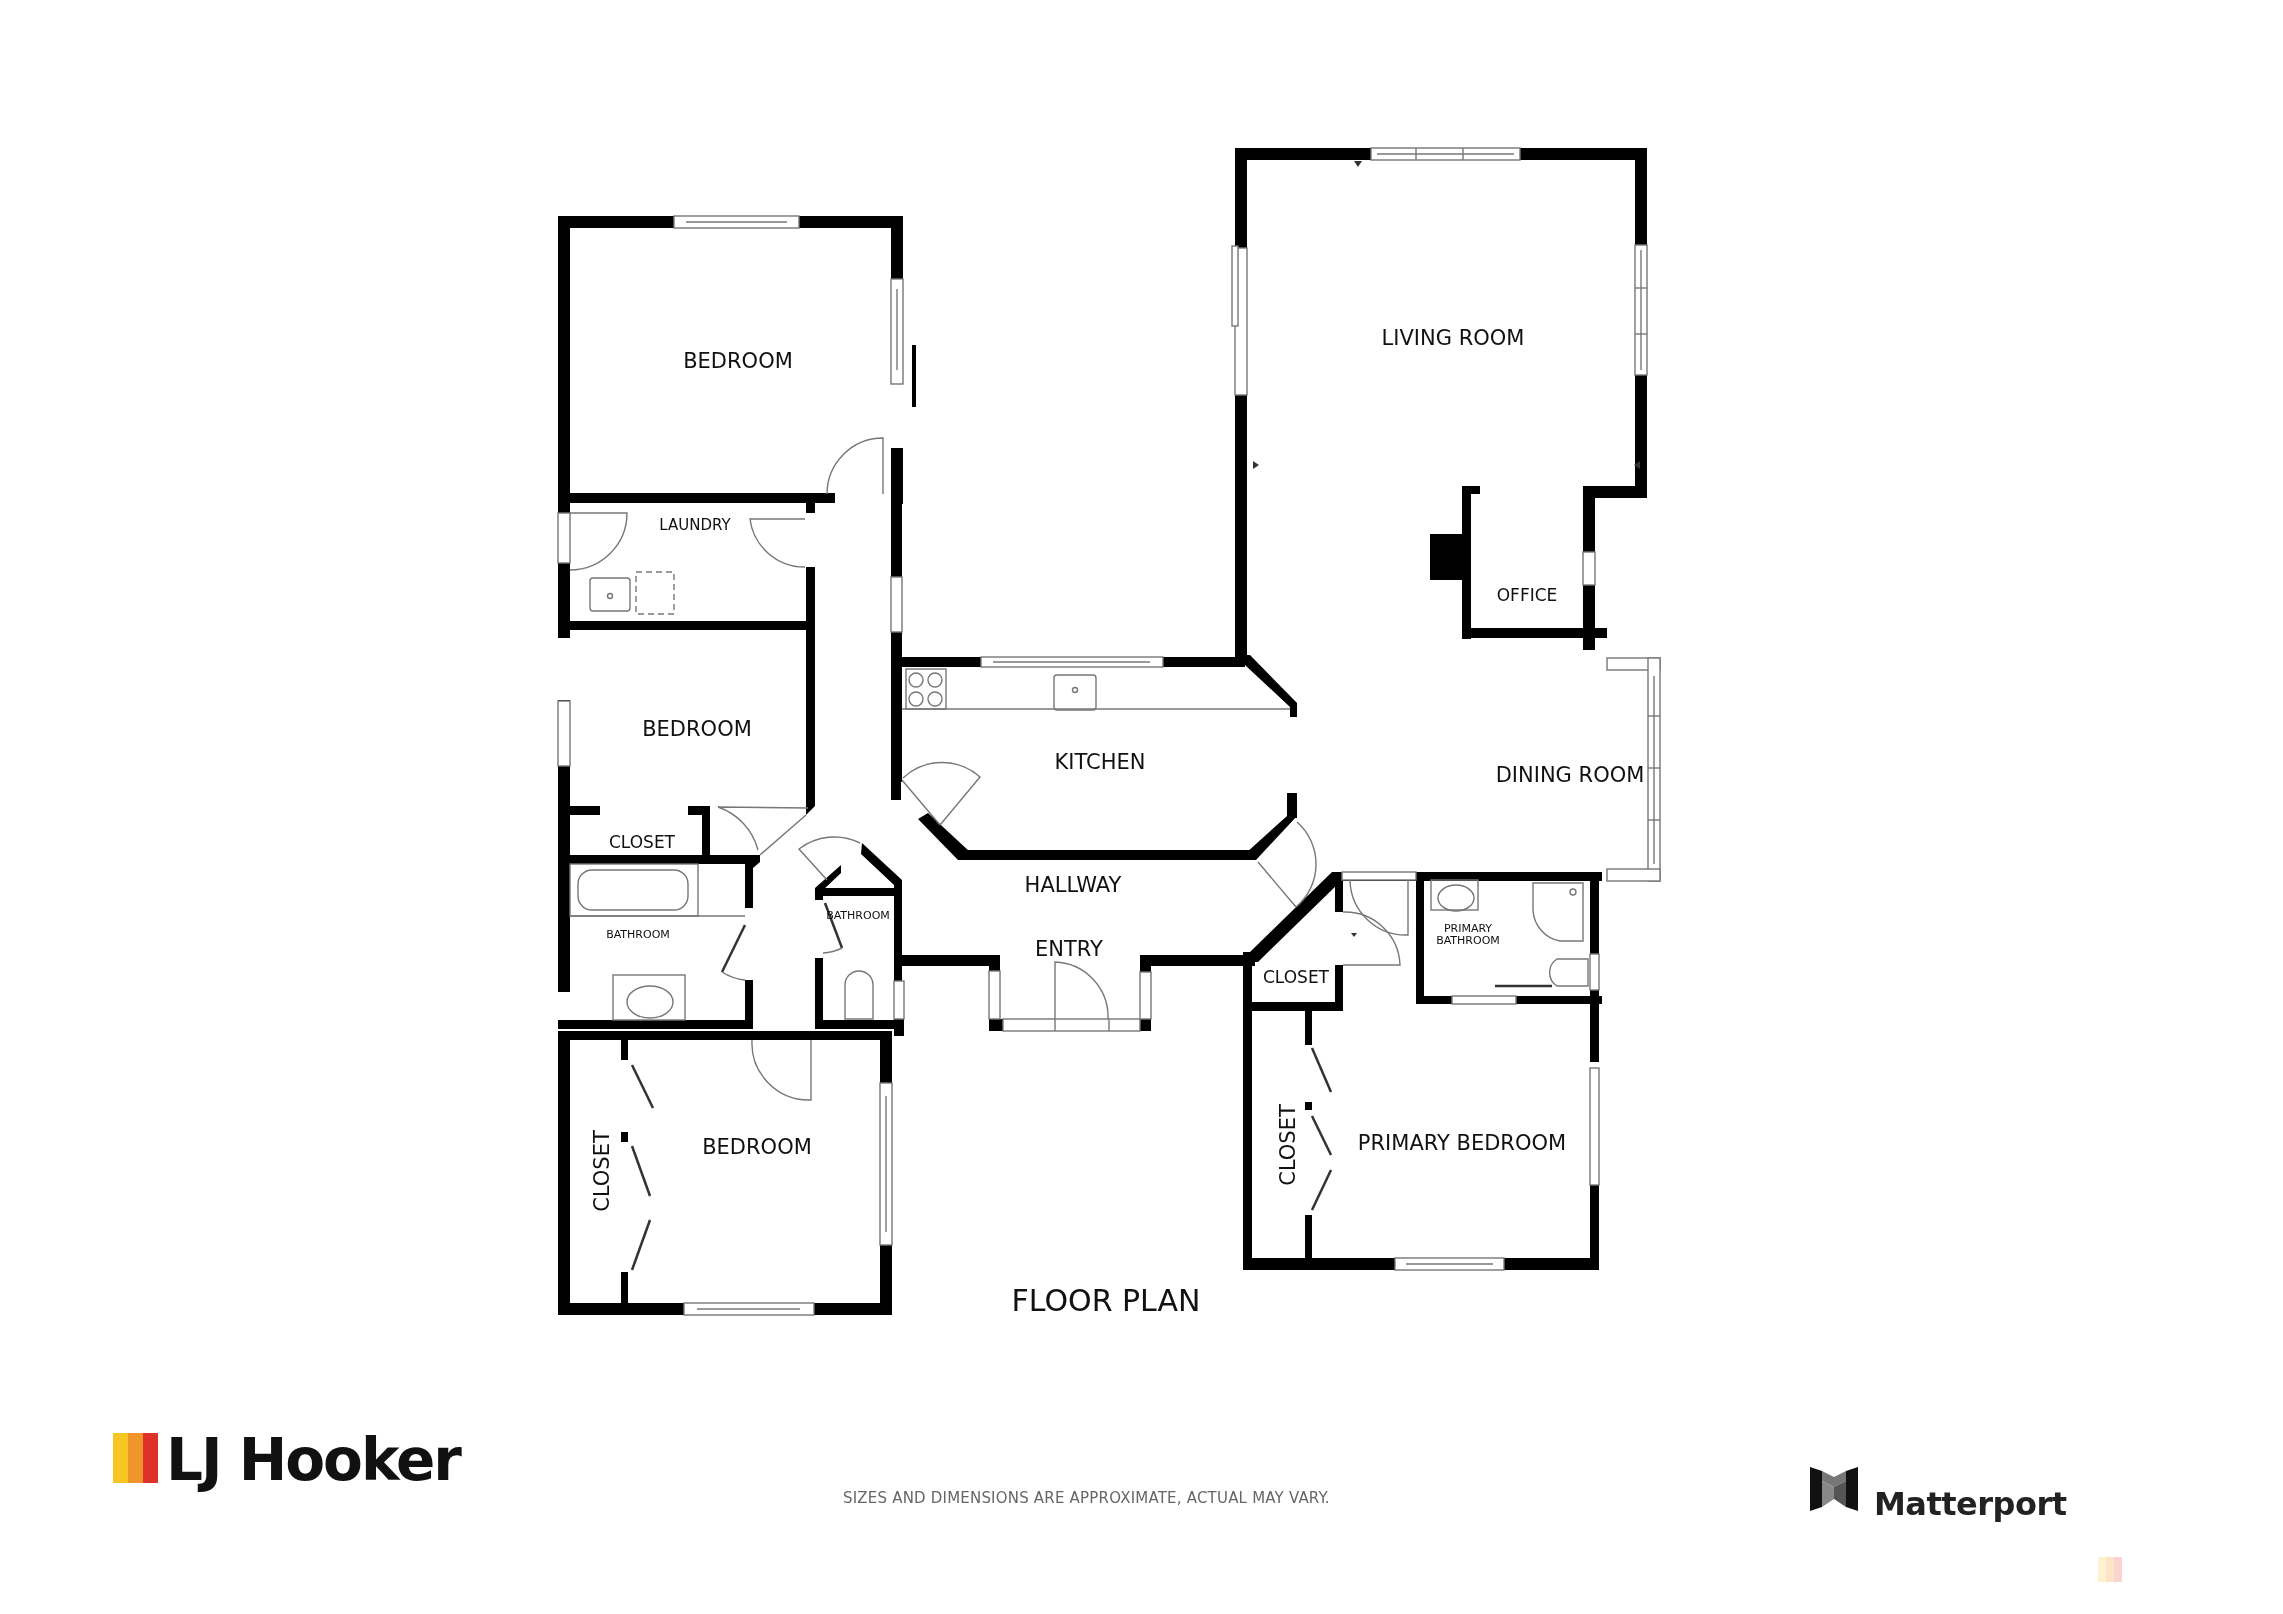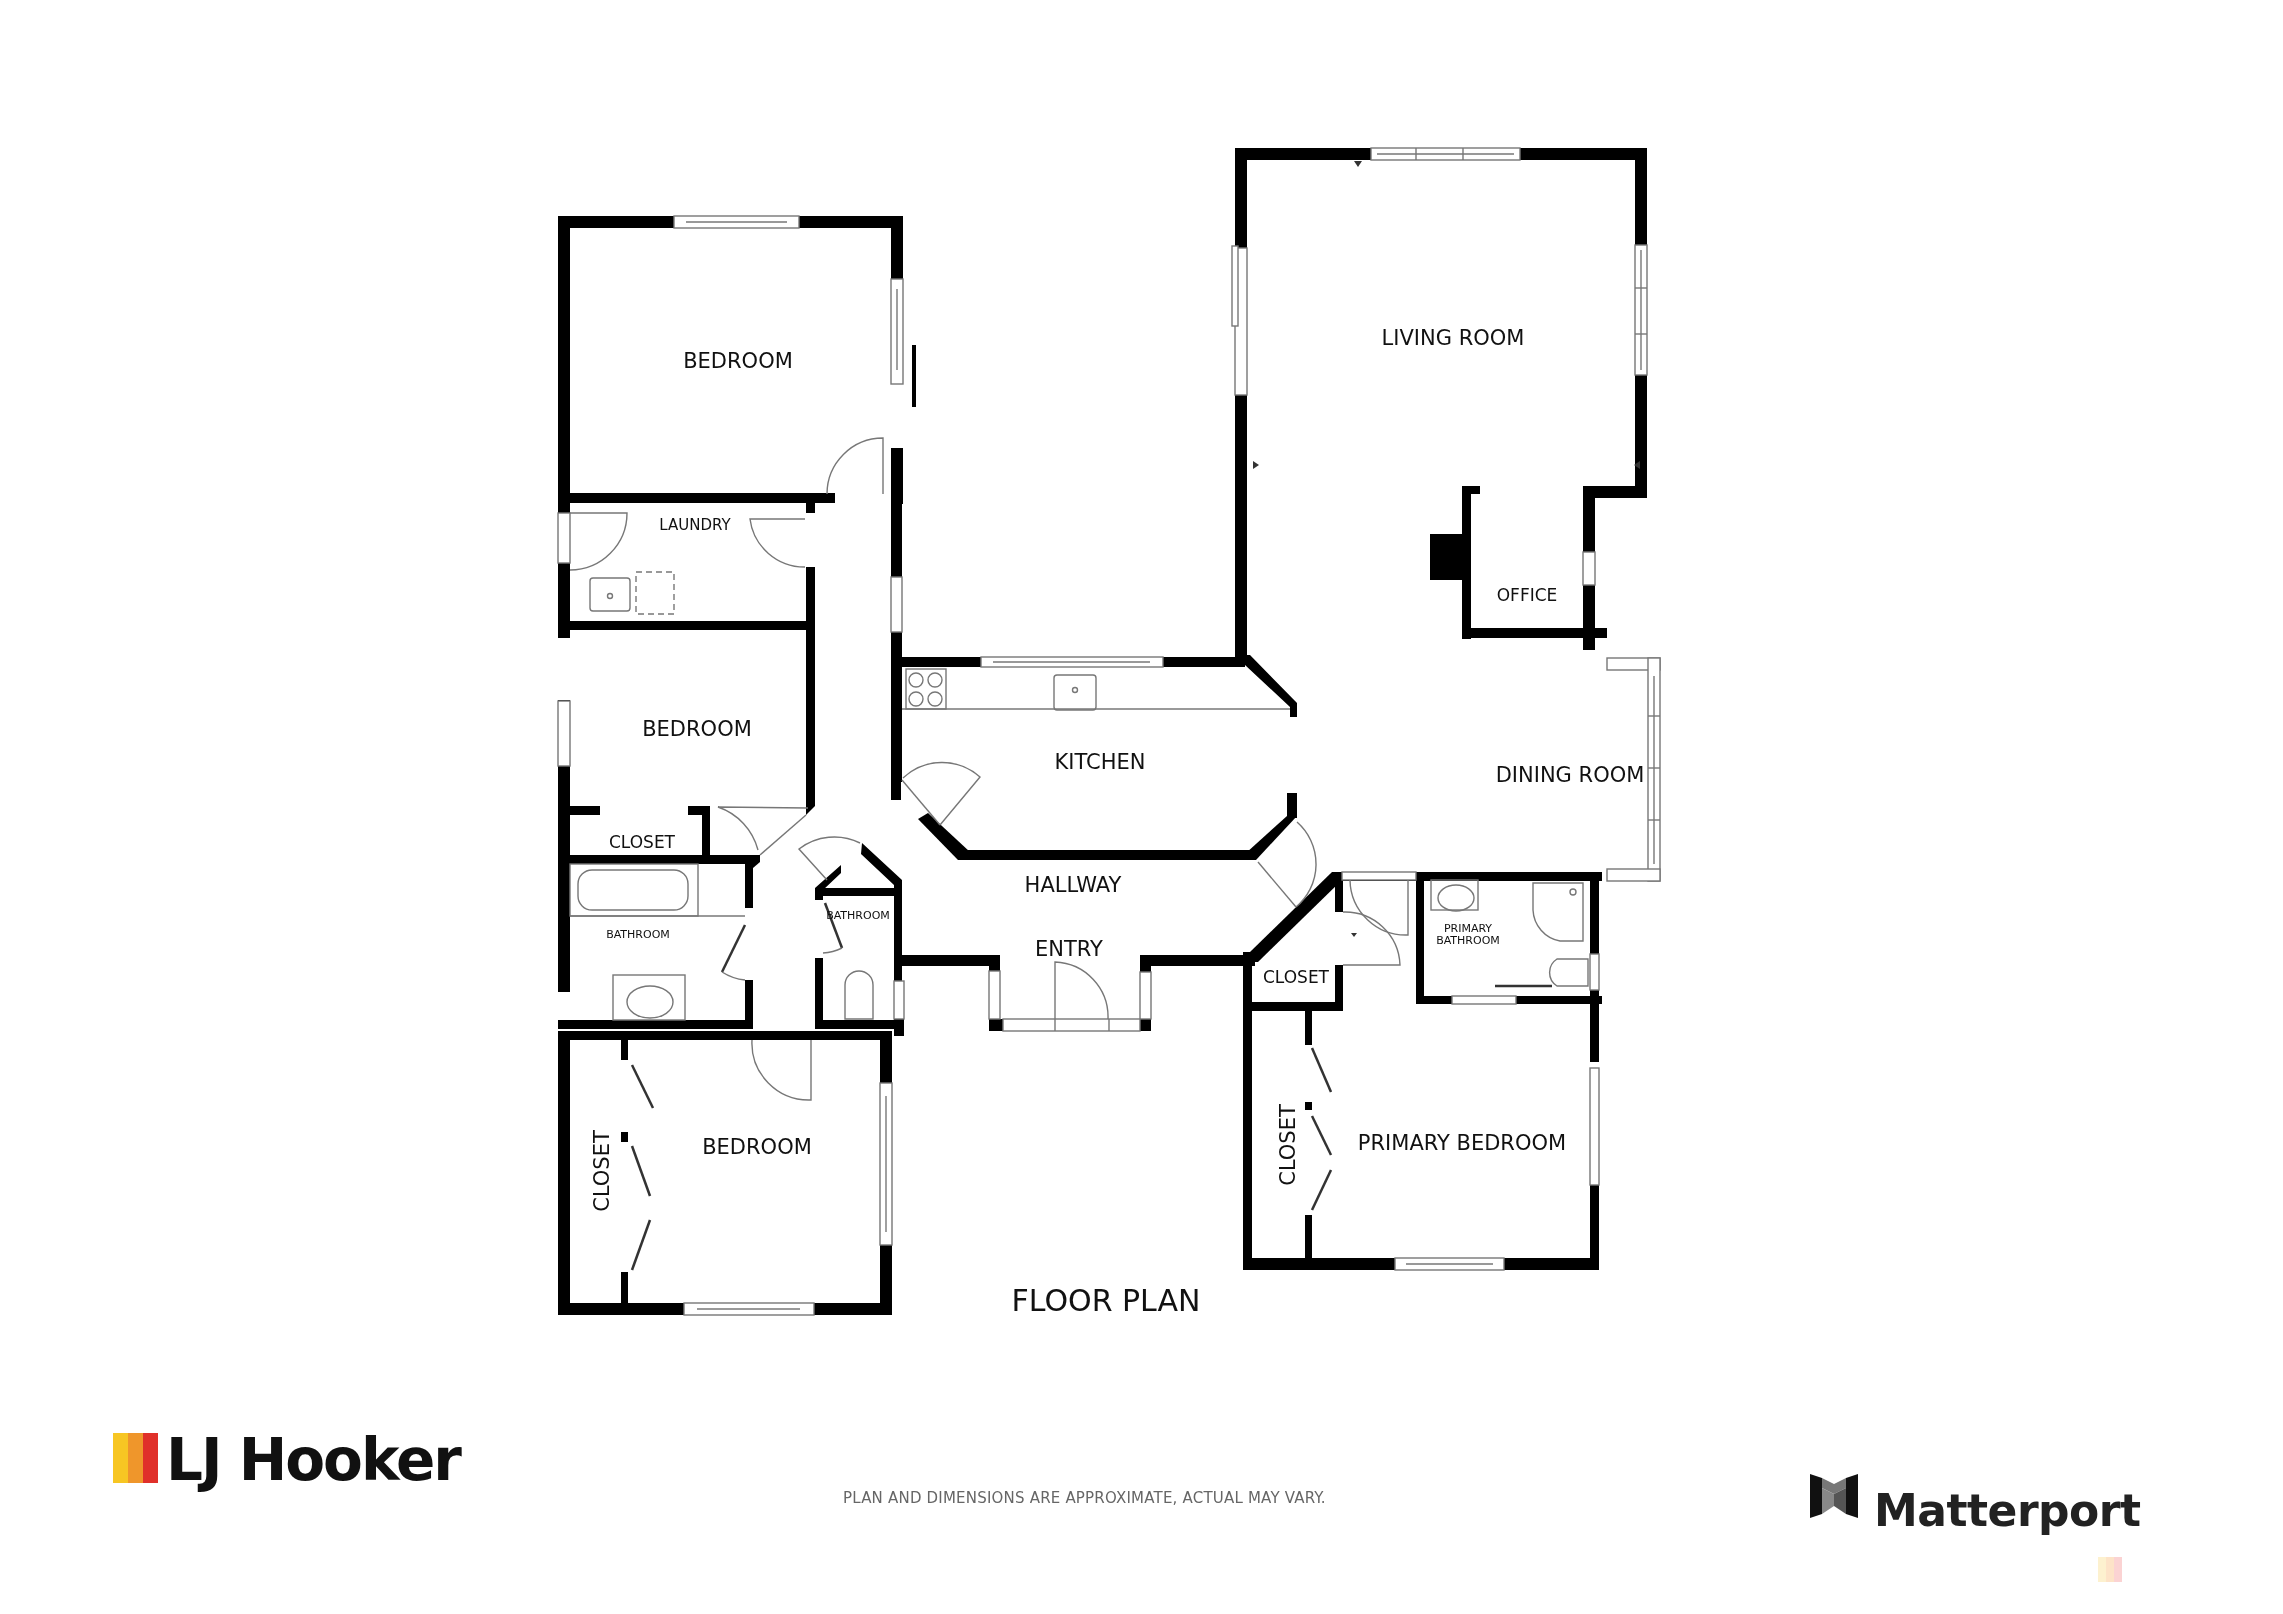--- a/index.html
+++ b/index.html
@@ -12,21 +12,21 @@
   .lbl-lg { font-size:21px; }
   .lbl-md { font-size:17px; }
   .lbl-sm { font-size:11px; }
   .title { font-family:"DejaVu Sans", sans-serif; font-size:30px; fill:#111; text-anchor:middle; }
   .disclaimer { position:absolute; left:843px; top:1489px; font-family:"DejaVu Sans", sans-serif; font-size:15px; color:#666; letter-spacing:0.2px; white-space:nowrap; }
   .ljh { position:absolute; left:113px; top:1427px; height:65px; display:flex; align-items:center; }
   .ljh .bars { display:flex; height:50px; margin-top:-4px; }
   .ljh .bars span { display:block; width:15px; height:50px; }
   .ljh .name { font-family:"DejaVu Sans", sans-serif; font-weight:bold; font-size:58px; color:#111; margin-left:8px; letter-spacing:-2px; line-height:1; }
   .mp { position:absolute; left:1808px; top:1455px; display:flex; align-items:center; }
-  .mp .name { font-family:"DejaVu Sans", sans-serif; font-weight:bold; font-size:44px; color:#222; margin-left:14px; letter-spacing:-0.5px;margin-top:30px; }
+  .mp .name { font-family:"DejaVu Sans", sans-serif; font-weight:bold; font-size:32px; color:#222; margin-left:14px; letter-spacing:-0.5px;margin-top:30px; }
   .swatch { position:absolute; left:2098px; top:1557px; display:flex; }
   .swatch span { display:block; width:8px; height:25px; }
 </style>
 </head>
 <body>
 
 <svg id="plan" viewBox="0 0 2283 1614" xmlns="http://www.w3.org/2000/svg">
 
   <g>
 
@@ -283,21 +283,21 @@
 
 <div class="ljh">
   <div class="bars">
     <span style="background:#F7C623"></span>
     <span style="background:#EF962B"></span>
     <span style="background:#E0302A"></span>
   </div>
   <span class="name">LJ Hooker</span>
 </div>
 
-<div class="disclaimer">PLAN AND DIMENSIONS ARE APPROXIMATE, ACTUAL MAY VARY.</div>
+<div class="disclaimer">SIZES AND DIMENSIONS ARE APPROXIMATE, ACTUAL MAY VARY.</div>
 
 <div class="mp">
   <svg width="52" height="52" viewBox="0 0 52 52">
     <polygon points="2,4 14,8 14,44 2,48" fill="#111"></polygon>
     <polygon points="14,8 26,14 38,8 38,18 26,24 14,18" fill="#777"></polygon>
     <polygon points="14,18 26,24 26,36 14,44" fill="#888"></polygon>
     <polygon points="38,8 50,4 50,48 38,44" fill="#111"></polygon>
     <polygon points="26,24 38,18 38,44 26,36" fill="#555"></polygon>
   </svg>
   <span class="name">Matterport</span>

